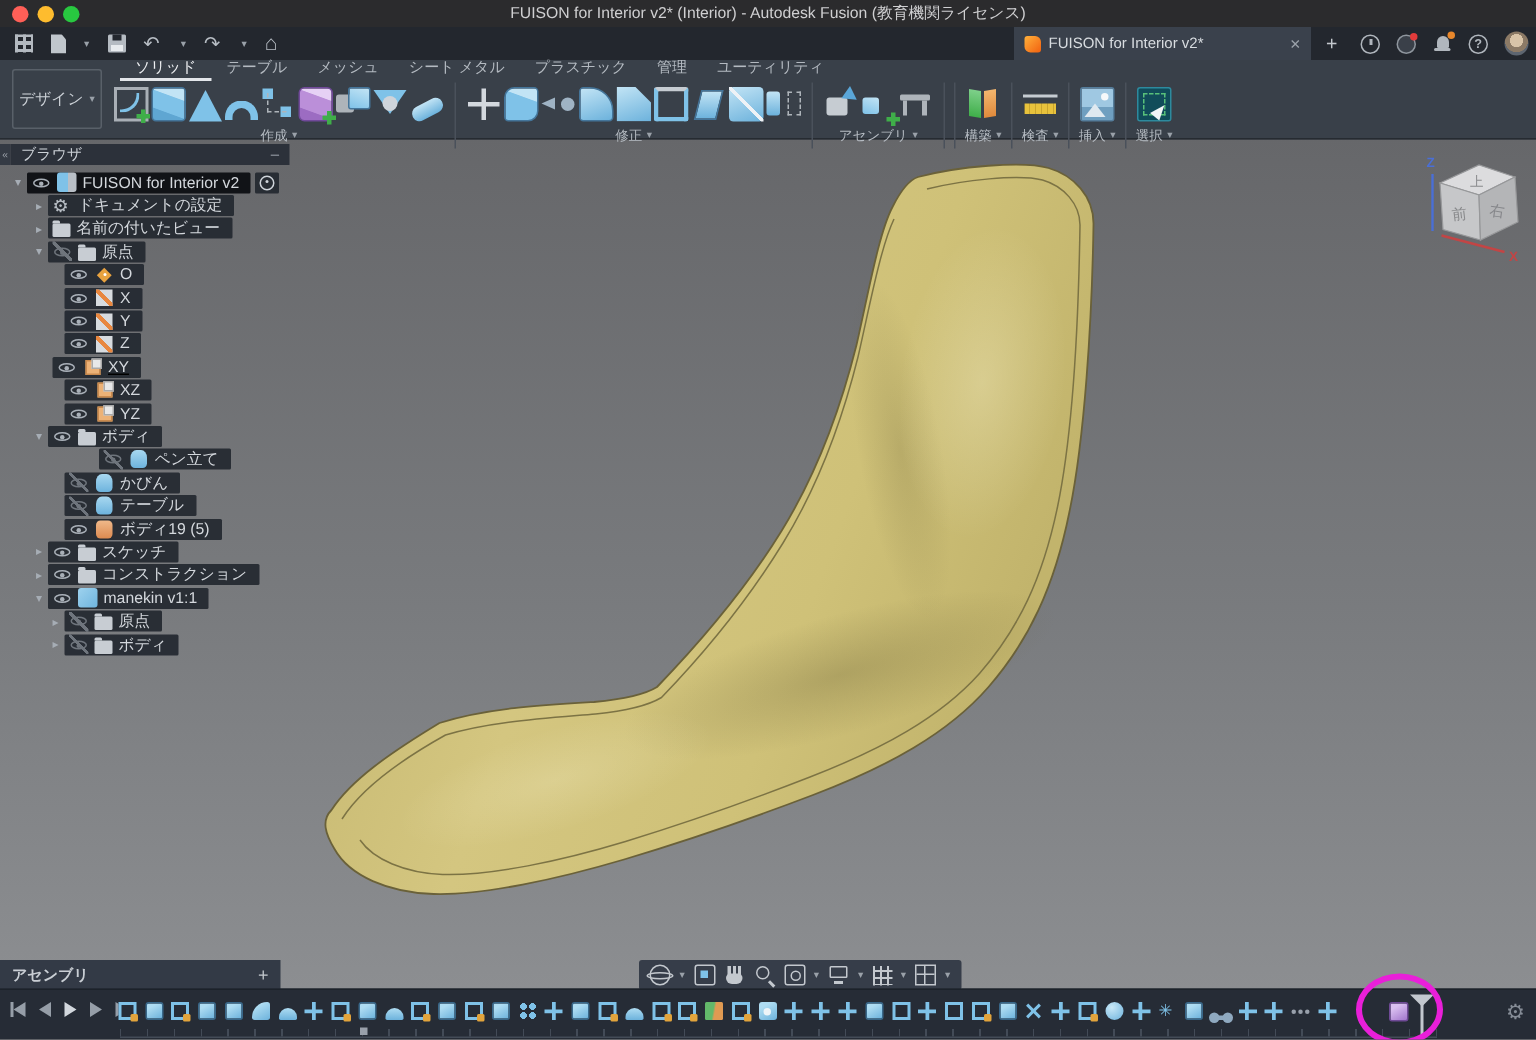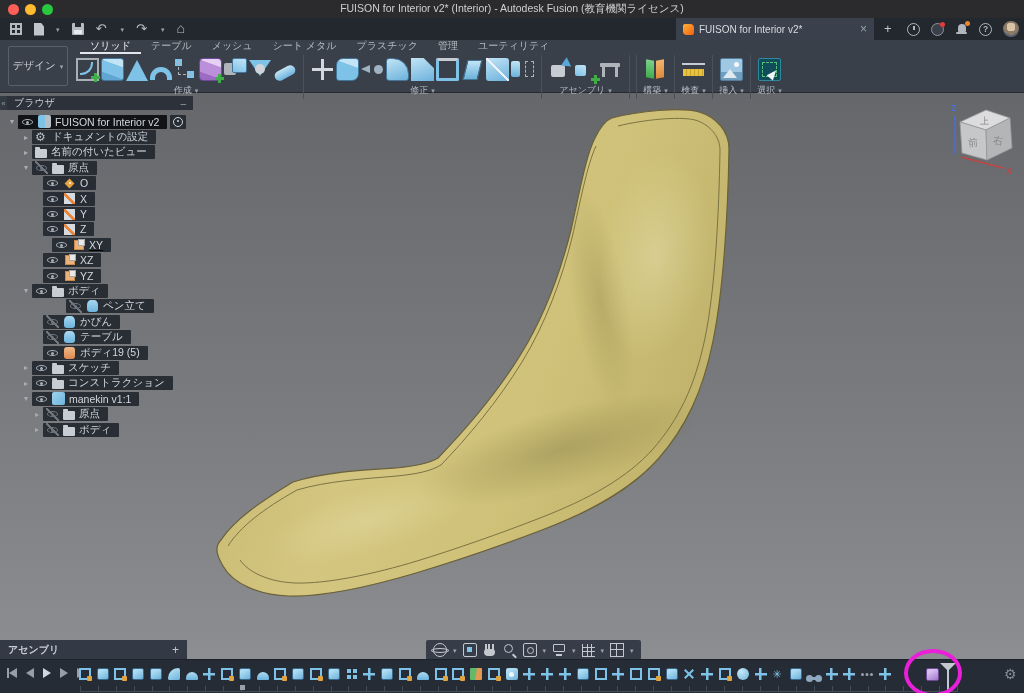--- a/index.html
+++ b/index.html
@@ -488,21 +488,21 @@
             <span class="blabel">Y</span>
           </div>
         </div>
         <div class="brow" style="padding-left: 43px;">
           <div class="bbox">
             <span class="beye"></span>
             <span class="bic bic-axis-icon"></span>
             <span class="blabel">Z</span>
           </div>
         </div>
-        <div class="brow" style="padding-left: 52px; text-decoration: underline;">
+        <div class="brow" style="padding-left: 35px; text-decoration: underline;">
           <div class="bbox">
             <span class="beye"></span>
             <span class="bic bic-plane-icon"></span>
             <span class="blabel">XY</span>
           </div>
         </div>
         <div class="brow" style="padding-left: 43px; text-align: center;">
           <div class="bbox">
             <span class="beye"></span>
             <span class="bic bic-plane-icon"></span>

